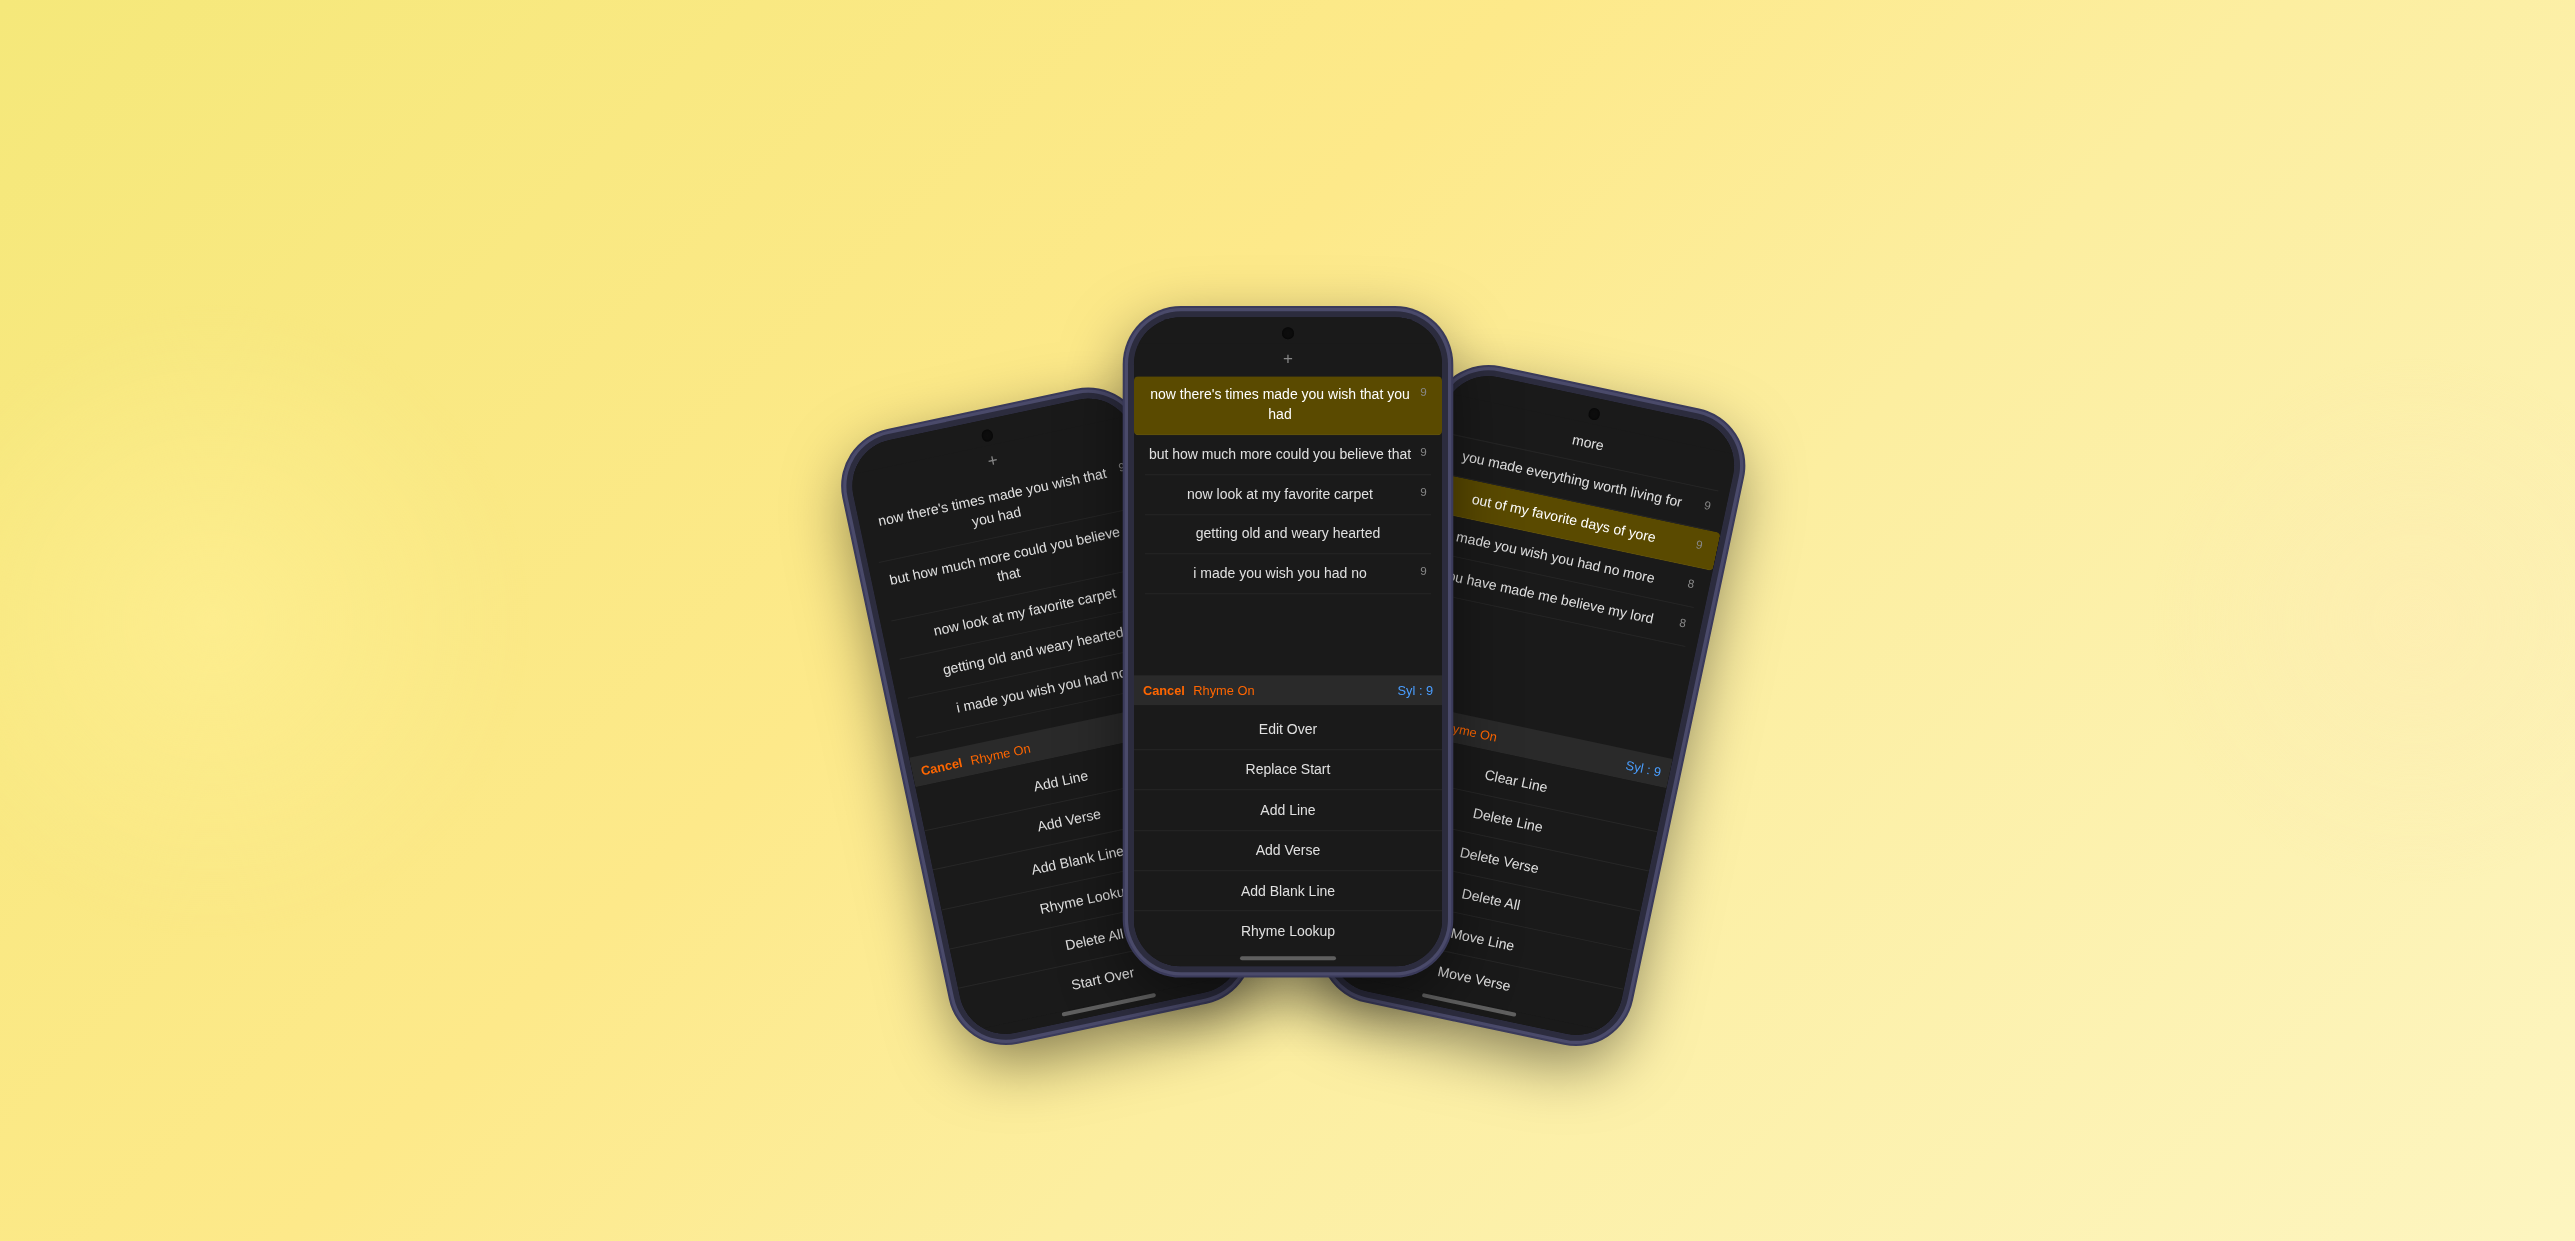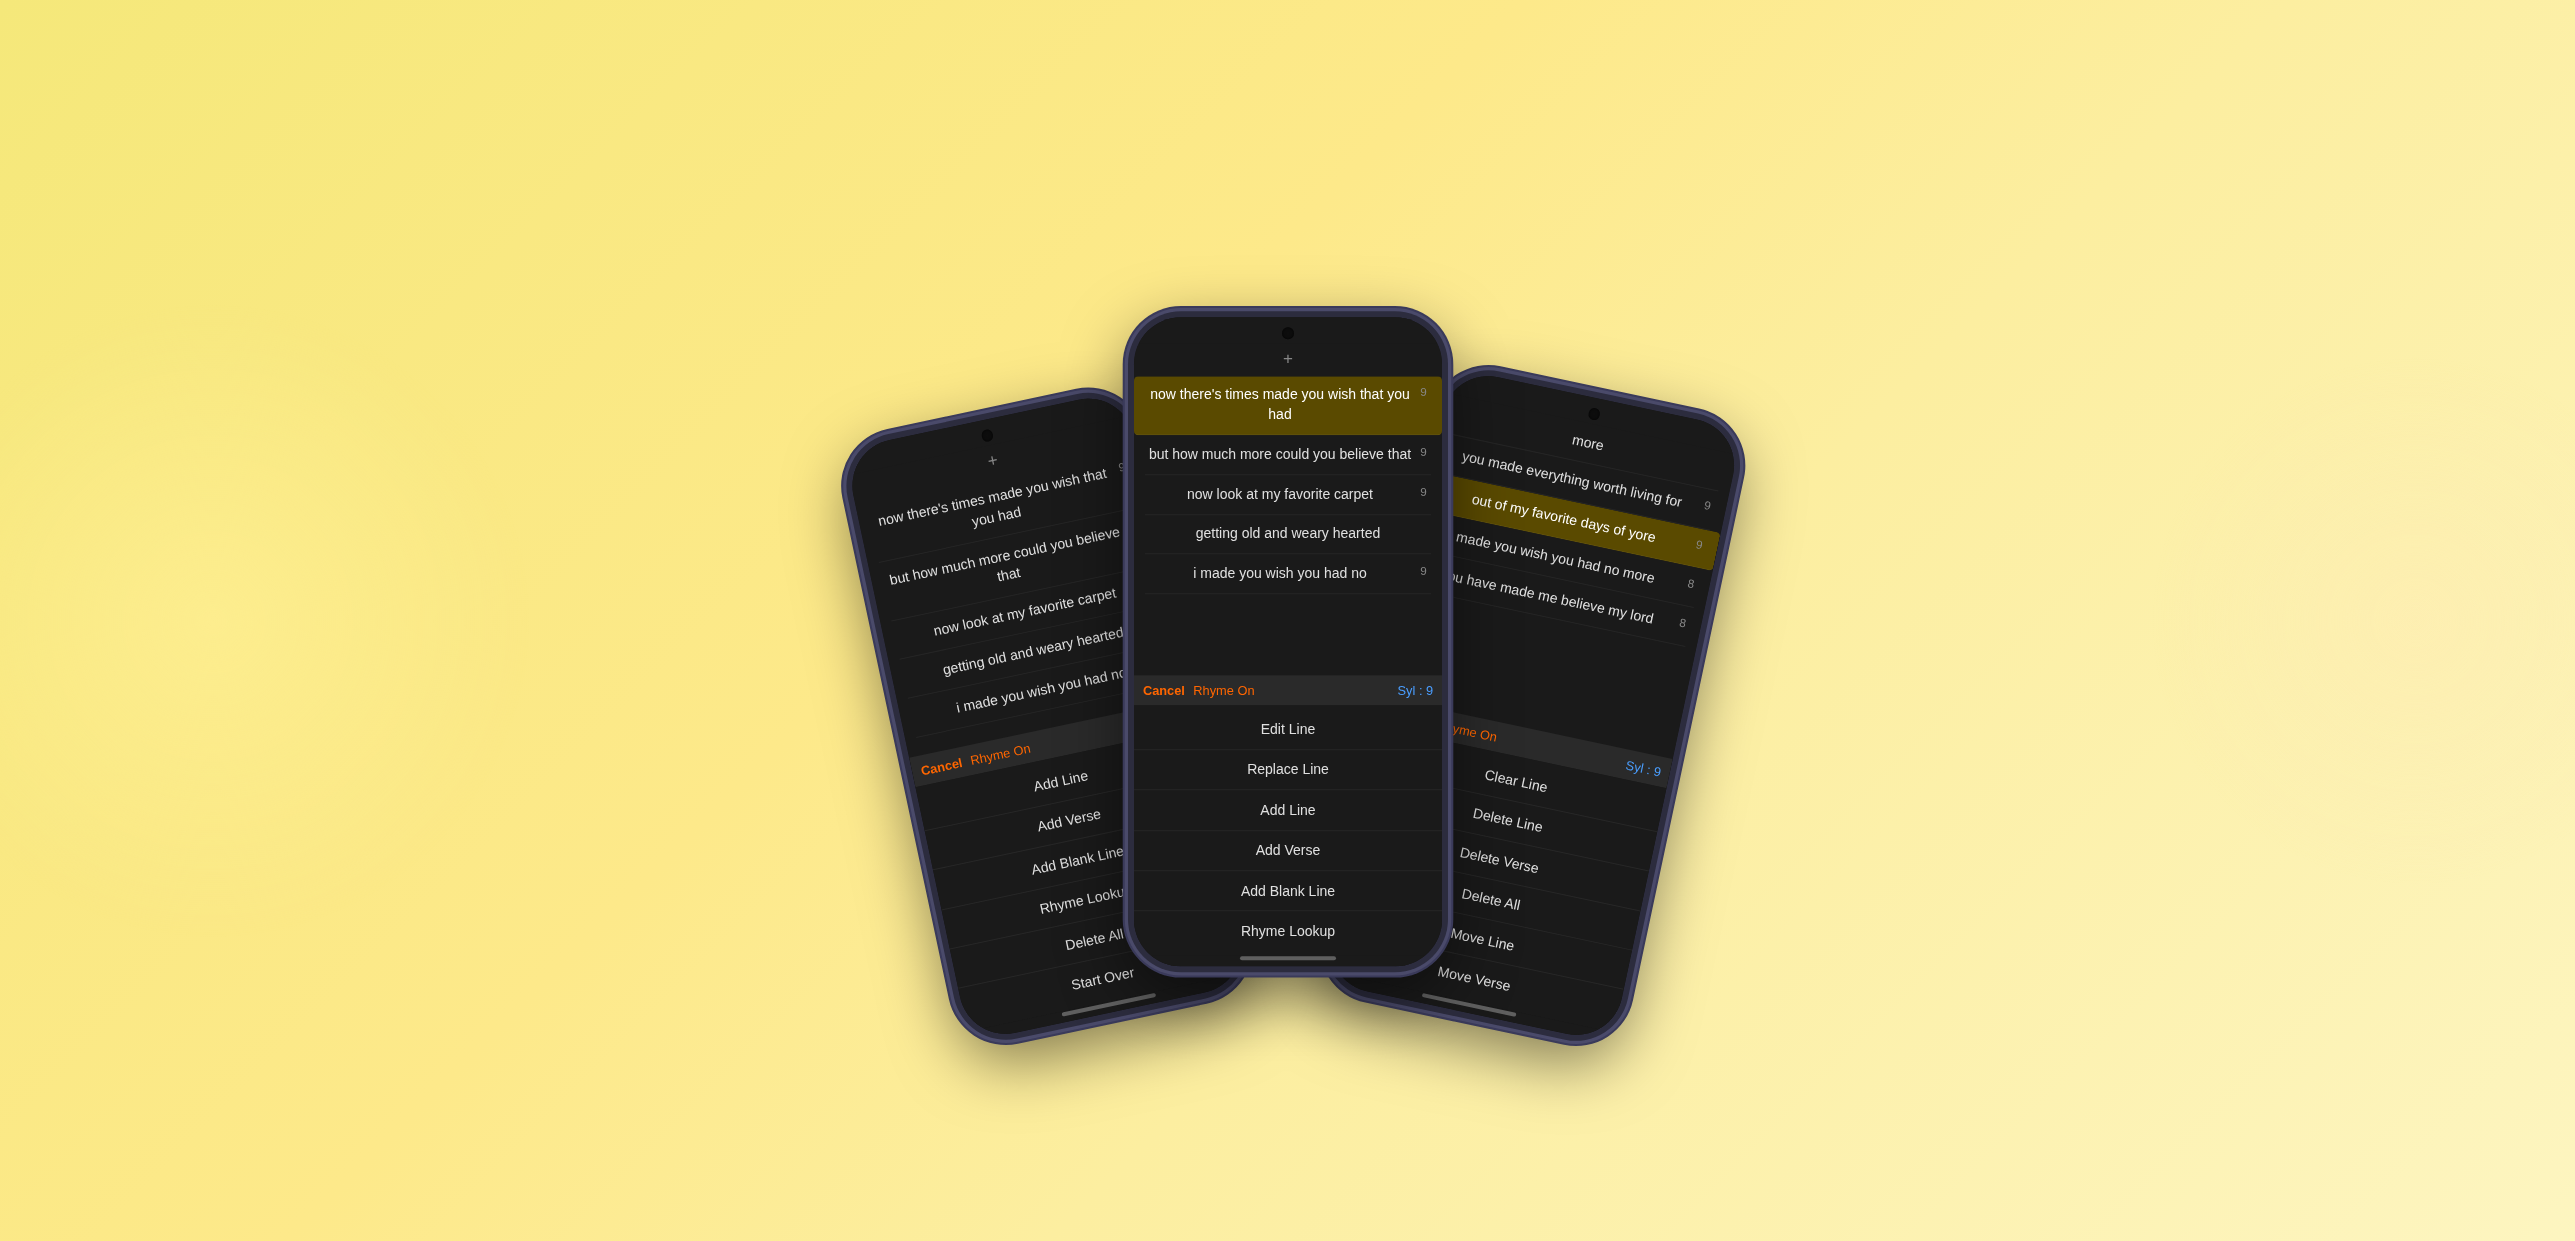--- a/index.html
+++ b/index.html
@@ -361,22 +361,22 @@
           </div>
         </div>
 
         <div class="toolbar">
           <button class="toolbar-cancel">Cancel</button>
           <button class="toolbar-rhyme">Rhyme On</button>
           <span class="toolbar-syl">Syl : 9</span>
         </div>
 
         <div class="menu">
-          <div class="menu-item">Edit Line</div>
-          <div class="menu-item">Replace Line</div>
+          <div class="menu-item">Edit Over</div>
+          <div class="menu-item">Replace Start</div>
           <div class="menu-item">Add Line</div>
           <div class="menu-item">Add Verse</div>
           <div class="menu-item">Add Blank Line</div>
           <div class="menu-item">Rhyme Lookup</div>
         </div>
 
         <div class="home-indicator">
           <div class="home-bar"></div>
         </div>
       </div>

